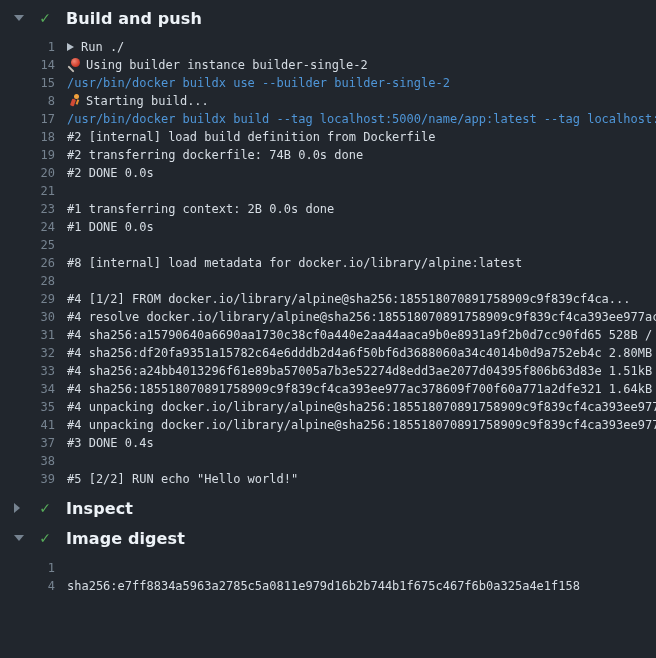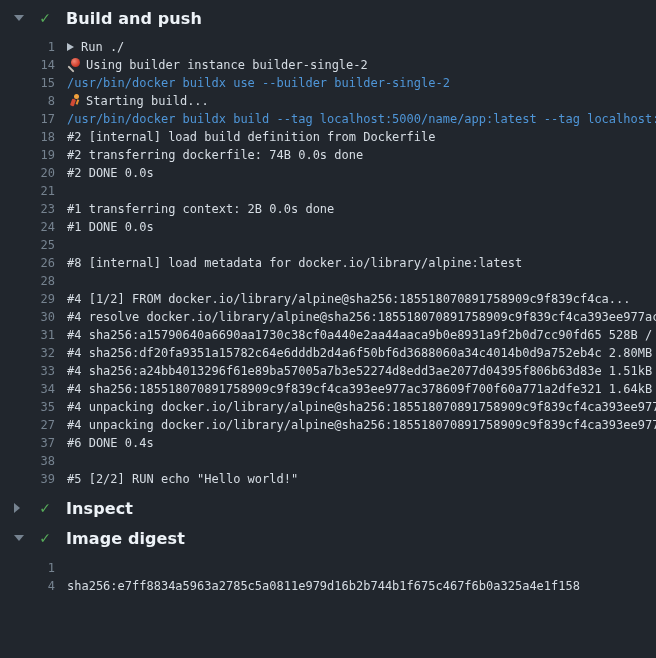--- a/index.html
+++ b/index.html
@@ -90,22 +90,22 @@
         <div class="log-line"><span class="line-num">25</span><span class="line-content"><span class="log-text"></span></span></div>
         <div class="log-line"><span class="line-num">26</span><span class="line-content"><span class="log-text">#8 [internal] load metadata for docker.io/library/alpine:latest</span></span></div>
         <div class="log-line"><span class="line-num">28</span><span class="line-content"><span class="log-text"></span></span></div>
         <div class="log-line"><span class="line-num">29</span><span class="line-content"><span class="log-text">#4 [1/2] FROM docker.io/library/alpine@sha256:185518070891758909c9f839cf4ca...</span></span></div>
         <div class="log-line"><span class="line-num">30</span><span class="line-content"><span class="log-text">#4 resolve docker.io/library/alpine@sha256:185518070891758909c9f839cf4ca393ee977ac3</span></span></div>
         <div class="log-line"><span class="line-num">31</span><span class="line-content"><span class="log-text">#4 sha256:a15790640a6690aa1730c38cf0a440e2aa44aaca9b0e8931a9f2b0d7cc90fd65 528B / 5</span></span></div>
         <div class="log-line"><span class="line-num">32</span><span class="line-content"><span class="log-text">#4 sha256:df20fa9351a15782c64e6dddb2d4a6f50bf6d3688060a34c4014b0d9a752eb4c 2.80MB /</span></span></div>
         <div class="log-line"><span class="line-num">33</span><span class="line-content"><span class="log-text">#4 sha256:a24bb4013296f61e89ba57005a7b3e52274d8edd3ae2077d04395f806b63d83e 1.51kB /</span></span></div>
         <div class="log-line"><span class="line-num">34</span><span class="line-content"><span class="log-text">#4 sha256:185518070891758909c9f839cf4ca393ee977ac378609f700f60a771a2dfe321 1.64kB /</span></span></div>
         <div class="log-line"><span class="line-num">35</span><span class="line-content"><span class="log-text">#4 unpacking docker.io/library/alpine@sha256:185518070891758909c9f839cf4ca393ee977a</span></span></div>
-        <div class="log-line"><span class="line-num">27</span><span class="line-content"><span class="log-text">#4 unpacking docker.io/library/alpine@sha256:185518070891758909c9f839cf4ca393ee977a</span></span></div>
-        <div class="log-line"><span class="line-num">37</span><span class="line-content"><span class="log-text">#6 DONE 0.4s</span></span></div>
+        <div class="log-line"><span class="line-num">41</span><span class="line-content"><span class="log-text">#4 unpacking docker.io/library/alpine@sha256:185518070891758909c9f839cf4ca393ee977a</span></span></div>
+        <div class="log-line"><span class="line-num">37</span><span class="line-content"><span class="log-text">#3 DONE 0.4s</span></span></div>
         <div class="log-line"><span class="line-num">38</span><span class="line-content"><span class="log-text"></span></span></div>
         <div class="log-line"><span class="line-num">39</span><span class="line-content"><span class="log-text">#5 [2/2] RUN echo "Hello world!"</span></span></div>
       </div>
     </div>
     <div class="section">
       <div class="section-header">
         <span class="tri right"></span>
         <span class="check-icon">✓</span>
         <span class="section-title">Inspect</span>
       </div>

